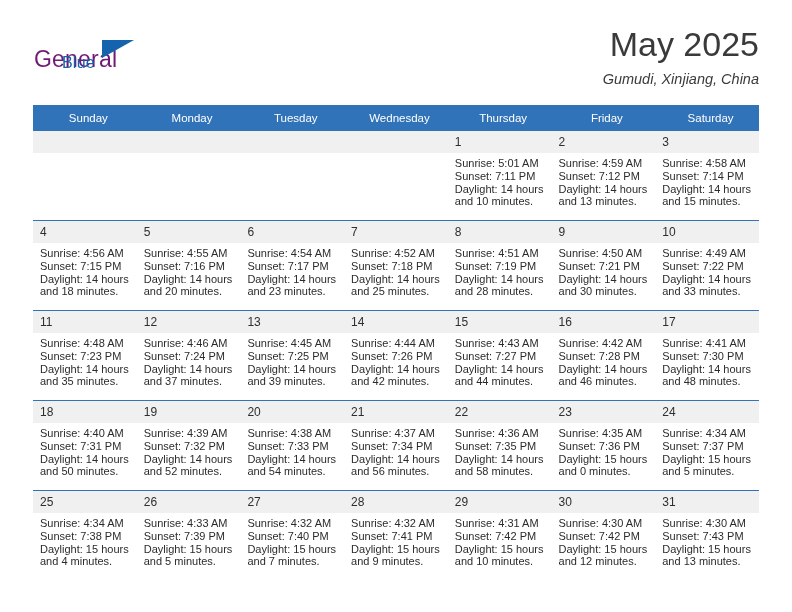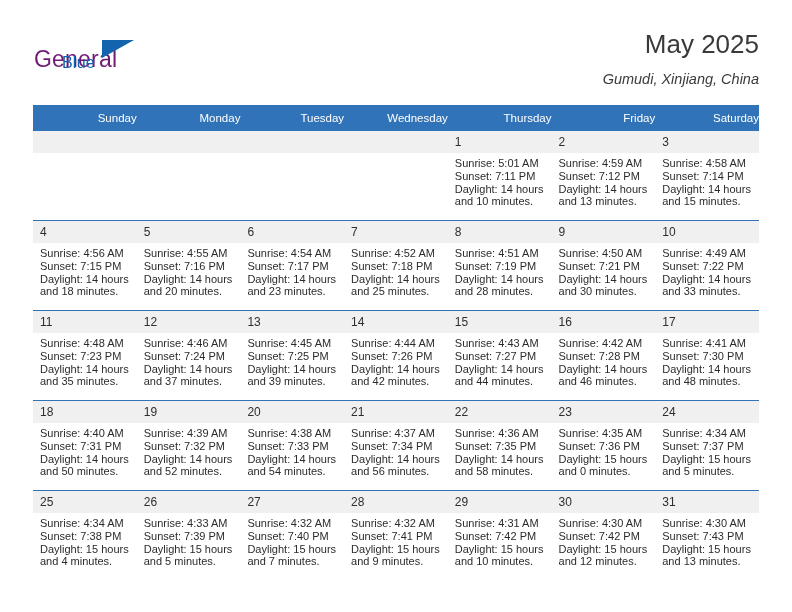--- a/index.html
+++ b/index.html
@@ -63,21 +63,21 @@
     border-left: 32px solid #1463ad;
     border-bottom: 18px solid transparent;
   }
   .title-block {
     position: absolute;
     right: 0;
     top: 0;
     text-align: right;
   }
   .cal-title {
-    font-size: 26px;
+    font-size: 34px;
     color: #3a3a3a;
     line-height: 32px;
     font-weight: normal;
     white-space: nowrap;
   }
   .cal-subtitle {
     font-size: 14.5px;
     color: #3a3a3a;
     line-height: 20px;
     margin-top: 9px;
@@ -92,21 +92,21 @@
     top: 105px;
     width: 726px;
     border-collapse: collapse;
     table-layout: fixed;
   }
   .calendar th {
     background: #3173b8;
     color: #ffffff;
     font-size: 11.5px;
     font-weight: normal;
-    text-align: right;
+    text-align: center;
     padding: 6px 0 7px 7px;
     height: 13px;
     border: none;
   }
   .calendar td {
     vertical-align: top;
     padding: 0;
     border: none;
     height: 89px;
     width: 103.71px;

